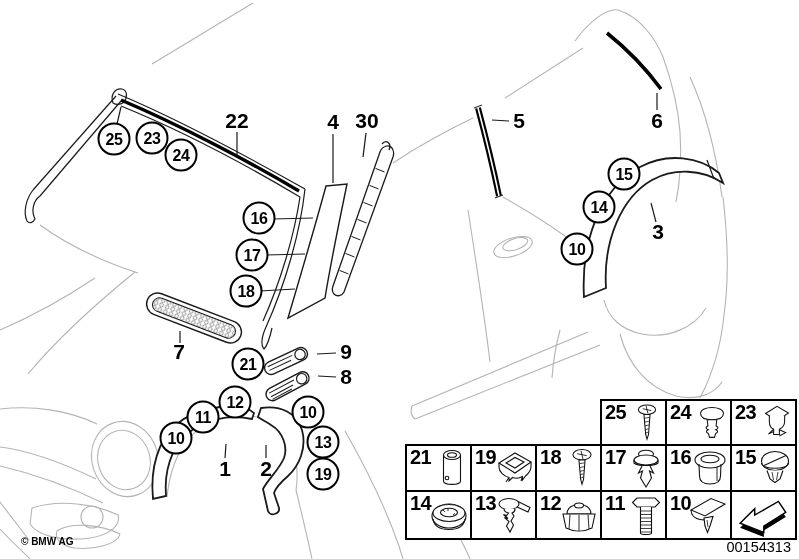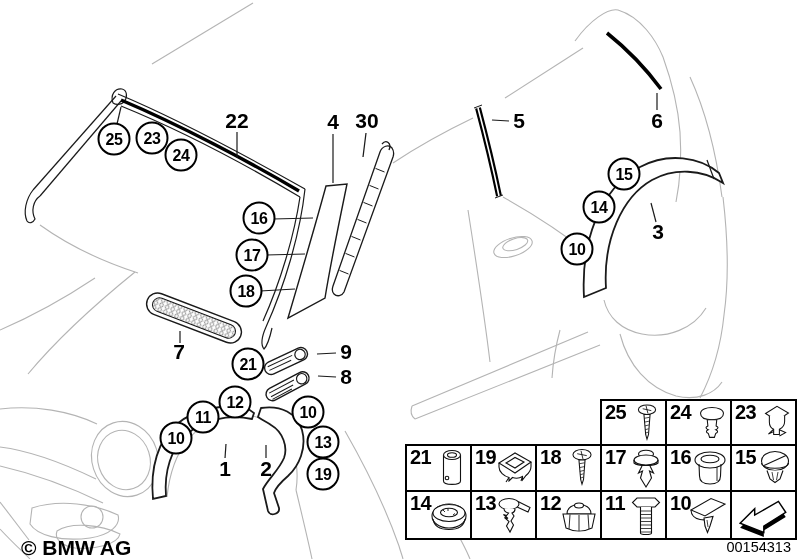--- a/index.html
+++ b/index.html
@@ -8,21 +8,21 @@
   #art{position:absolute;left:0;top:0;}
   .callout{position:absolute;width:29px;height:29px;border:2px solid #000;border-radius:50%;
            background:#fff;display:flex;align-items:center;justify-content:center;
            font-weight:bold;font-size:16px;transform:translate(-50%,-50%);letter-spacing:-0.5px;z-index:5;}
   .plabel{position:absolute;font-weight:bold;font-size:21px;transform:translate(-50%,-50%);z-index:5;text-align:right;}
   .lrow{position:absolute;display:flex;z-index:6;}
   .lcell{width:67px;border:2px solid #000;margin-left:-2px;background:#fff;box-sizing:border-box;position:relative;}
   .lcell:first-child{margin-left:0;}
   .lnum{position:absolute;left:3px;top:0px;font-weight:bold;font-size:20px;letter-spacing:-0.5px;}
   .licon{position:absolute;right:1px;top:2px;}
-  .copyright{position:absolute;left:21px;top:536px;font-weight:bold;font-size:21px;z-index:7;}
+  .copyright{position:absolute;left:21px;top:536px;font-weight:bold;font-size:10px;z-index:7;}
   .docnum{position:absolute;right:8px;top:539px;font-size:14.5px;z-index:7;text-align:right;}
   svg{display:block;}
 </style>
 </head>
 <body>
 
 <div id="stage">
 
 <svg id="art" width="799" height="559" viewBox="0 0 799 559">
   <defs>

